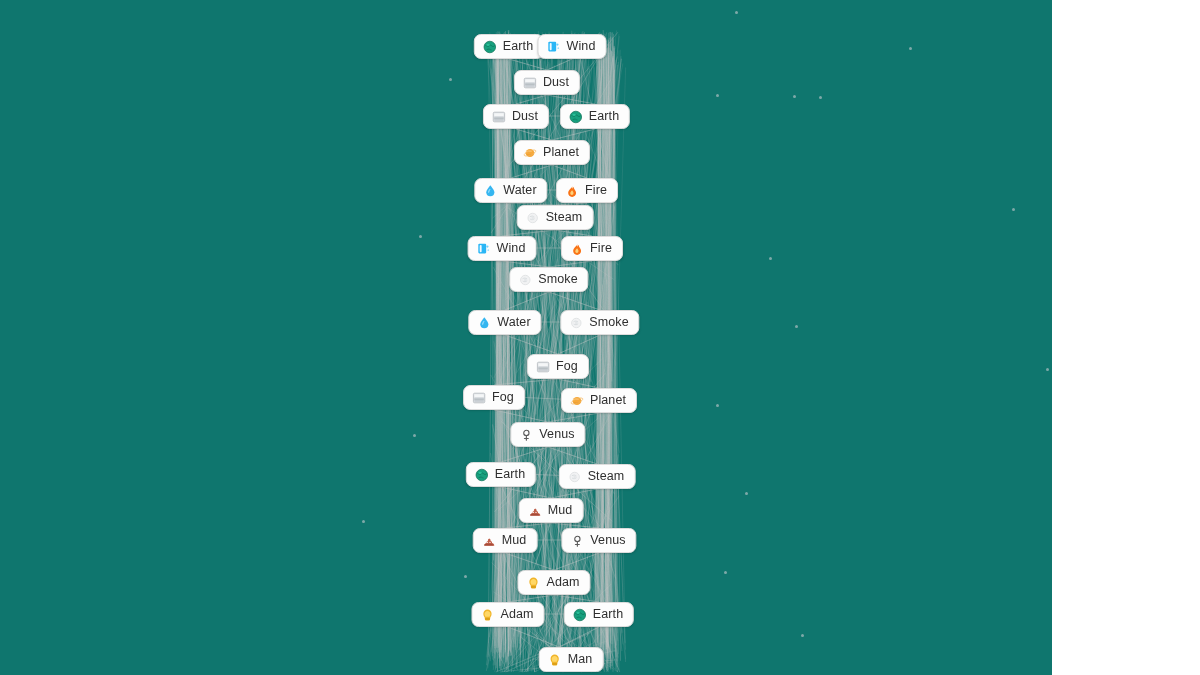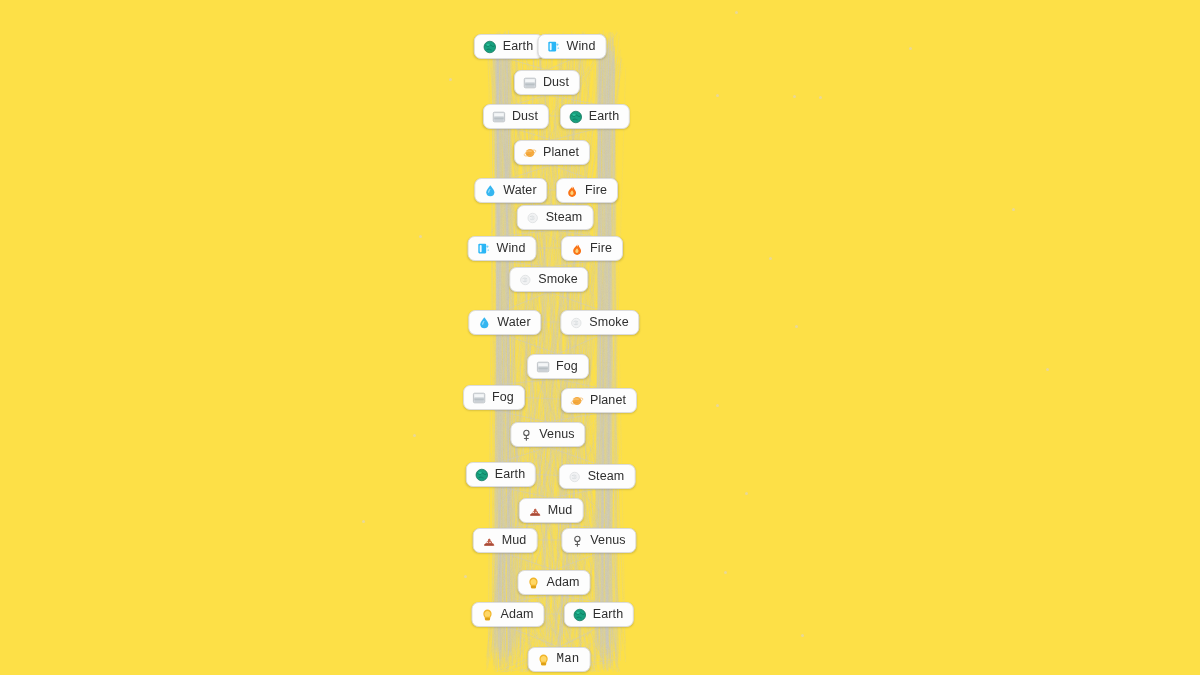--- a/index.html
+++ b/index.html
@@ -7,23 +7,23 @@
     padding: 0;
     width: 1200px;
     height: 675px;
     overflow: hidden;
     background: #ffffff;
     font-family: "Liberation Sans", sans-serif;
   }
 
   #canvas {
     position: relative;
-    width: 1200px;
+    width: 1052px;
     height: 675px;
-    background: #fde047;
+    background: #0f766e;
   }
 
   
   #speckles {
     position: absolute;
     inset: 0;
     pointer-events: none;
     z-index: 0;
   }
   .speck {
@@ -1039,21 +1039,21 @@
           <svg viewBox="0 0 16 16">
             <circle cx="8" cy="8" r="6.6" fill="#17a07e"></circle>
             <path d="M3 6.2c1.6.4 2.4 1.4 3.5 1.1 1.2-.3 1-1.6 2.3-1.5 1.3.1 1.3 1.4 2.6 1.6 1 .2 1.6-.3 2.1-.8" stroke="#0d7d61" stroke-width="1.1" fill="none"></path>
             <path d="M4.4 11c1.2-.2 2-.9 3-.6 1 .3 1.4 1.2 2.6 1" stroke="#0d7d61" stroke-width="1" fill="none"></path>
             <circle cx="8" cy="8" r="6.6" fill="none" stroke="#0a6e55" stroke-width=".8"></circle>
             <ellipse cx="6" cy="5.6" rx="1.9" ry="1.3" fill="#2ec79f" opacity=".8"></ellipse>
           </svg>
         </span>
         <span class="label">Earth</span>
       </div>
-      <div class="node" id="n26" style="left: 559px; top: 647px; font-family: Liberation Mono, monospace;">
+      <div class="node" id="n26" style="left: 571px; top: 647px;">
         <span class="ico">
           <svg viewBox="0 0 16 16">
             <path d="M3.3 6.6c0-2.8 2.1-4.8 4.7-4.8s4.7 2 4.7 4.8c0 2-.9 3.2-1.5 4.3l-.3 2.3c0 .6-.5 1-1.1 1H6.2c-.6 0-1.1-.4-1.1-1l-.3-2.3C4.2 9.8 3.3 8.6 3.3 6.6z" fill="#f0b429"></path>
             <path d="M4.6 6.8c0-2 1.5-3.5 3.4-3.5s3.4 1.5 3.4 3.5c0 1.4-.7 2.3-1.1 3.1H5.7c-.4-.8-1.1-1.7-1.1-3.1z" fill="#ffd766"></path>
             <line x1="5.3" y1="12" x2="10.7" y2="12" stroke="#d89a13" stroke-width=".9"></line>
             <line x1="5.4" y1="13.2" x2="10.6" y2="13.2" stroke="#d89a13" stroke-width=".9"></line>
           </svg>
         </span>
         <span class="label">Man</span>
       </div>

